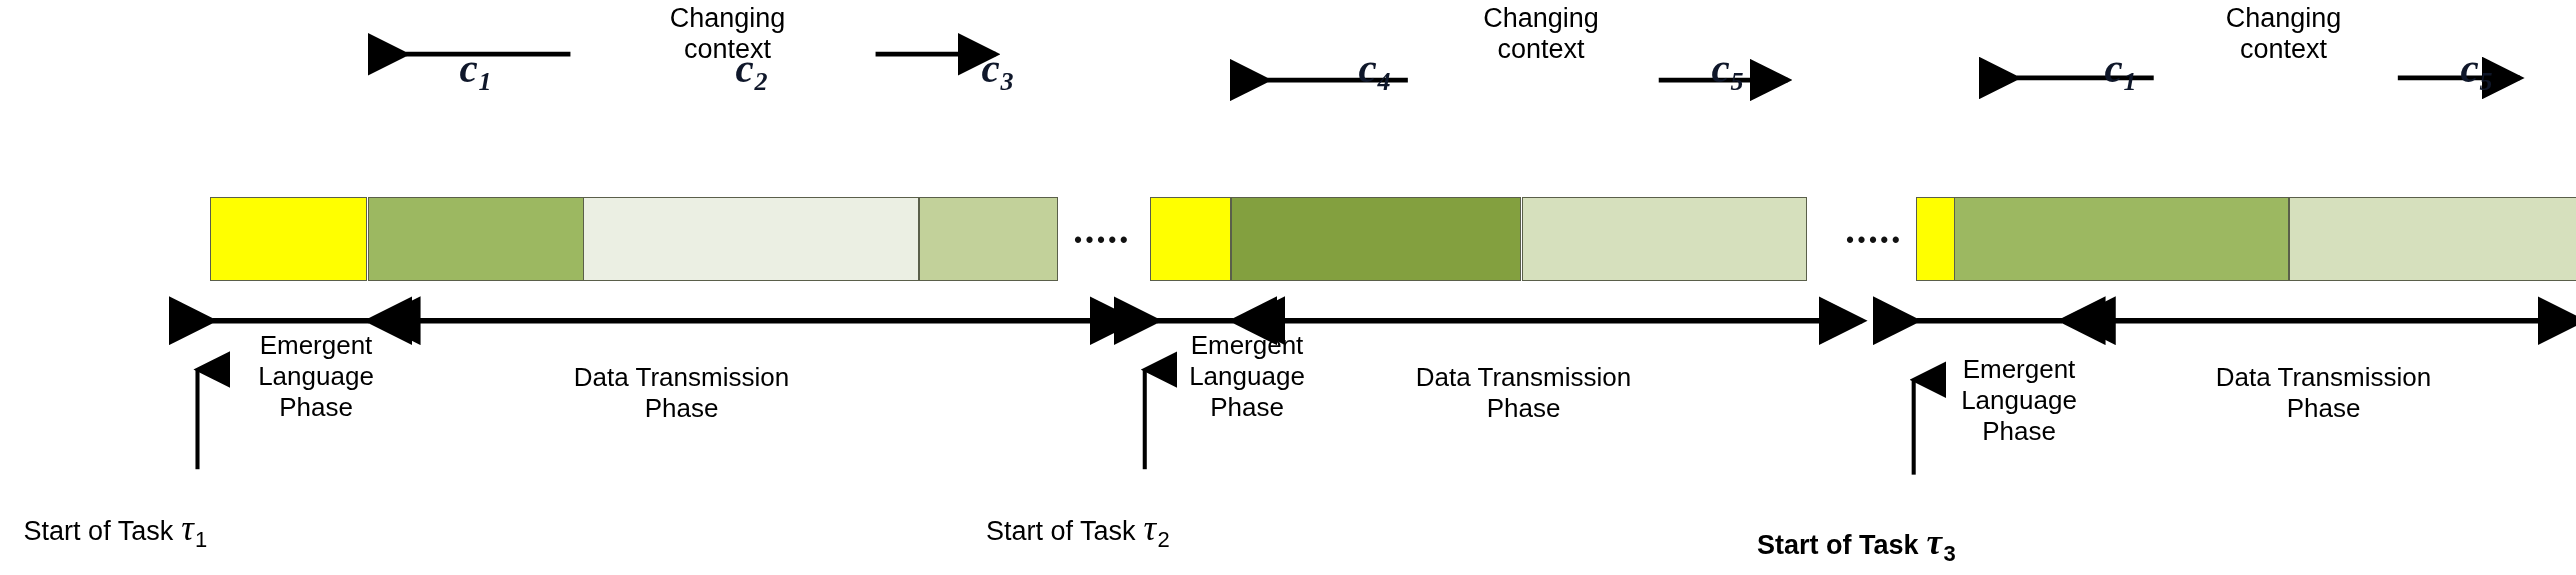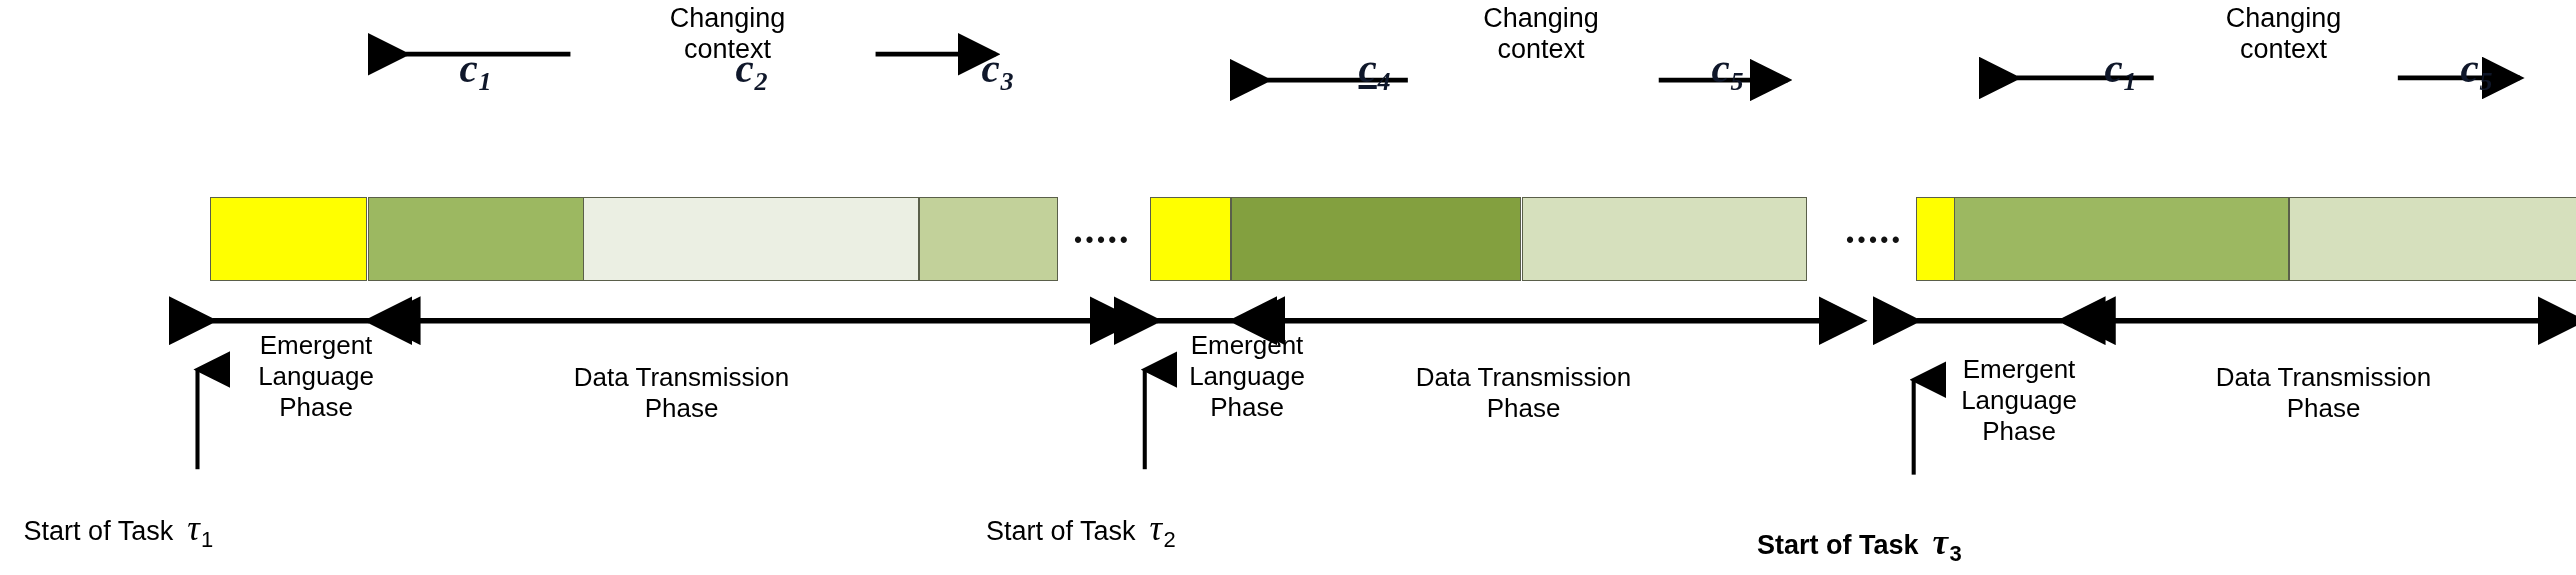--- a/index.html
+++ b/index.html
@@ -74,21 +74,21 @@
     font-family:"Liberation Sans",sans-serif;
     font-size:27px;
     line-height:30px;
     color:#000;
     white-space:nowrap;
   }
   .tau{
     font-family:"Liberation Serif",serif;
     font-style:italic;
     font-size:35px;
-    margin-left:14px;
+    margin-left:8px;
   }
   .tau sub{
     font-family:"Liberation Sans",sans-serif;
     font-style:normal;
     font-size:22px;
     vertical-align:-0.30em;
     margin-left:1.4px;
   }
 
   svg.overlay{position:absolute;left:0;top:0;width:2576px;height:575px;pointer-events:none;}
@@ -164,21 +164,21 @@
   </div>
 
   <div class="code" style="left:687px;top:48px;width:109px;">
     <span>c</span><sub>2</sub>
   </div>
 
   <div class="code" style="left:933px;top:48px;width:109px;">
     <span>c</span><sub>3</sub>
   </div>
 
-  <div class="code" style="left:1310px;top:48px;width:109px;text-decoration:underline;">
+  <div class="code" style="left:1310px;top:48px;width:109px;">
     <span>c</span><sub>4</sub>
   </div>
 
   <div class="code" style="left:1663px;top:48px;width:109px;">
     <span>c</span><sub>5</sub>
   </div>
 
   <div class="code" style="left:2056px;top:48px;width:109px;">
     <span>c</span><sub>1</sub>
   </div>

